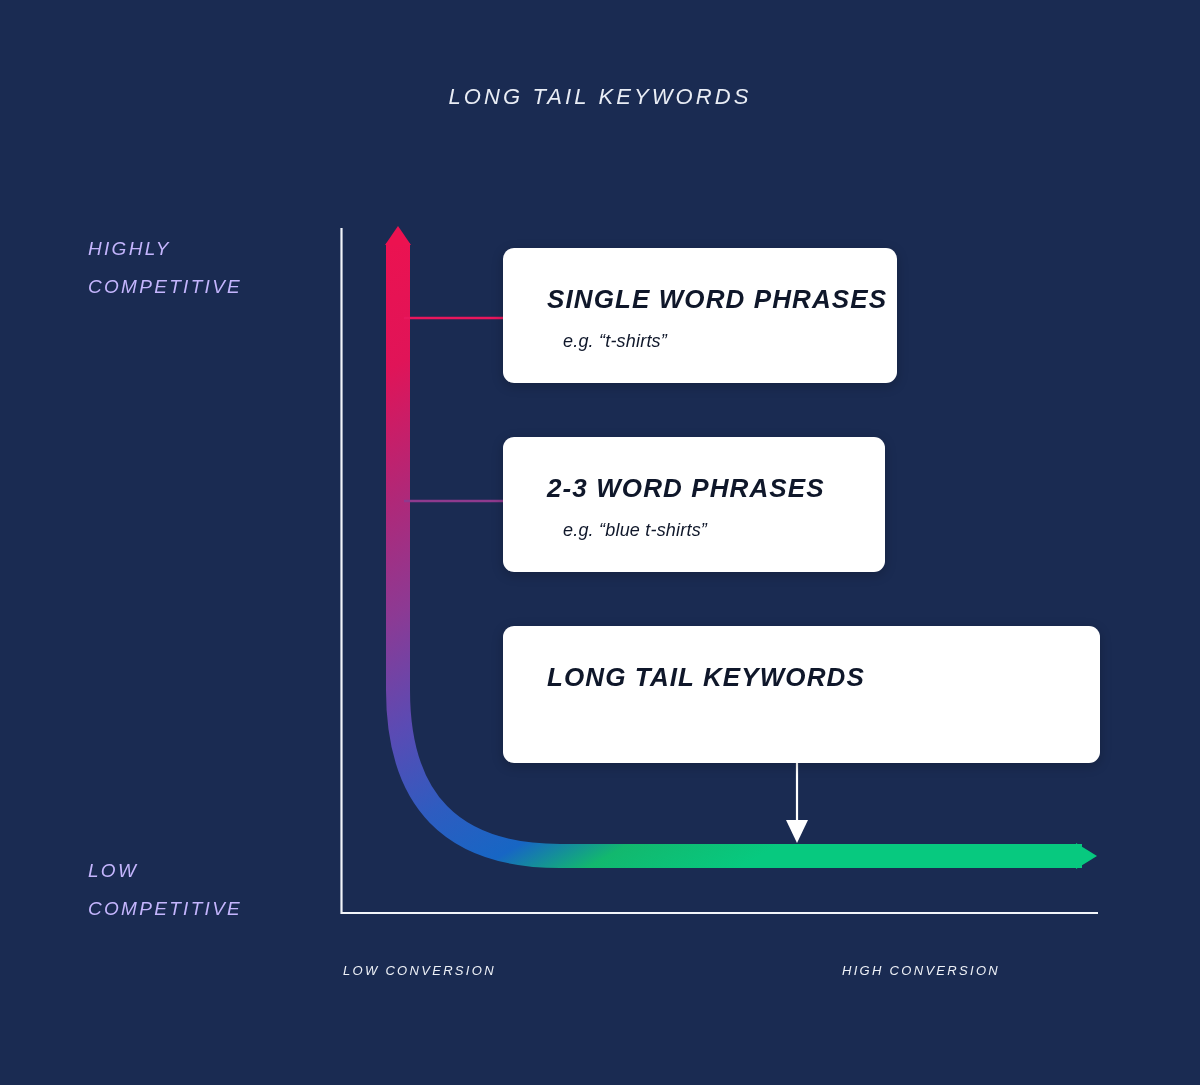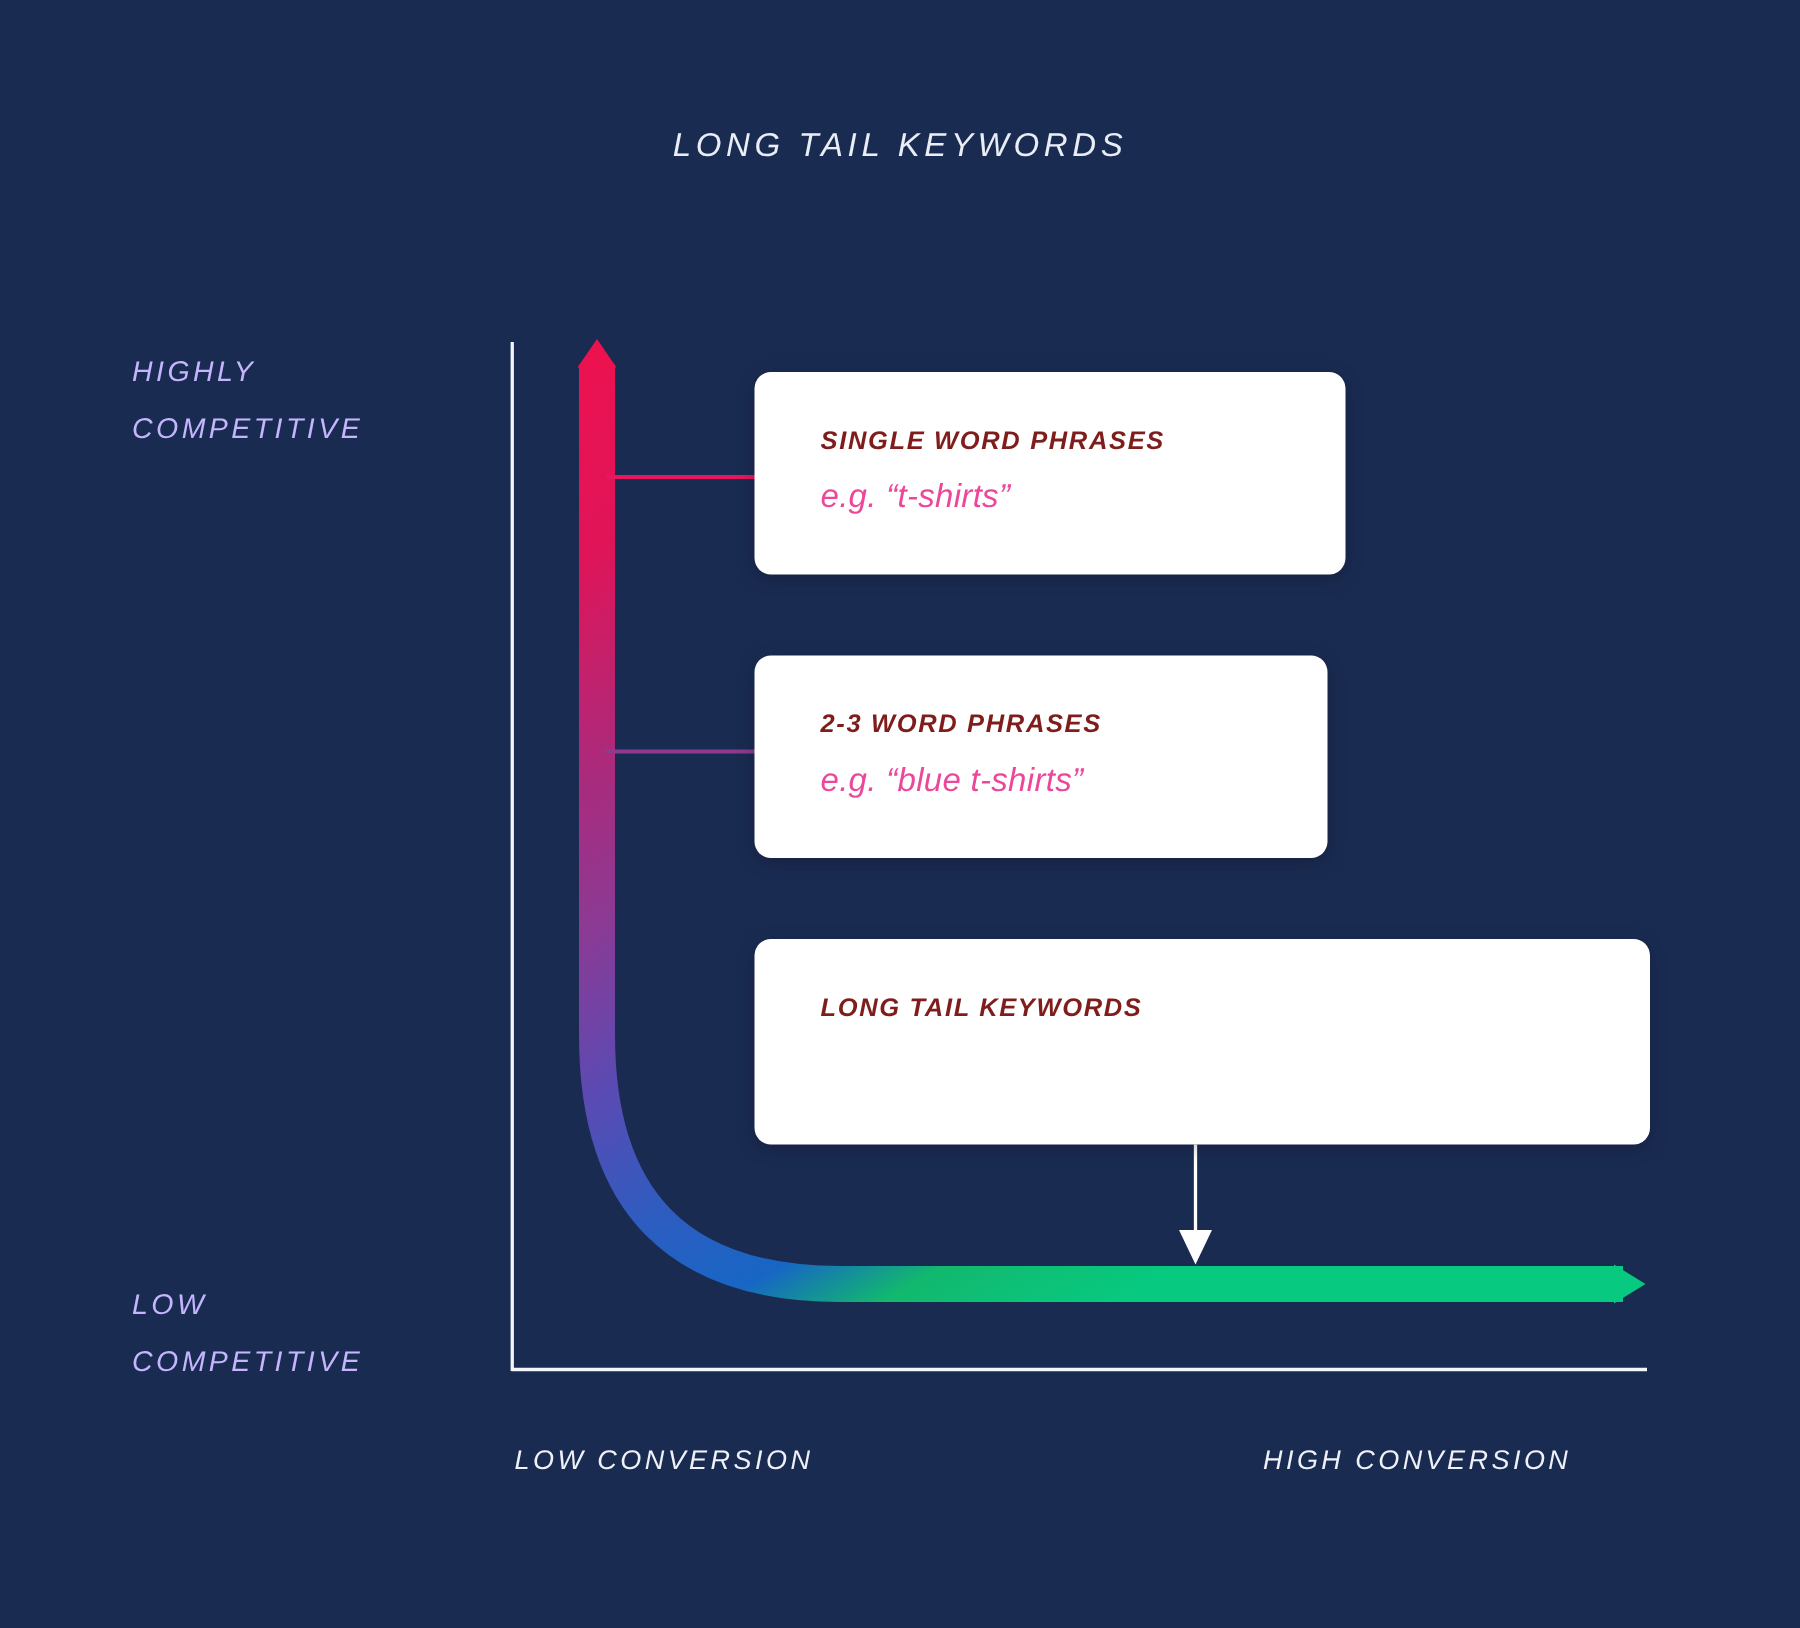--- a/index.html
+++ b/index.html
@@ -43,21 +43,21 @@
     line-height: 38px;
     font-weight: 400;
     white-space: pre-line;
   }
   .axis-label-top-left  { left: 88px; top: 230px; }
   .axis-label-bot-left  { left: 88px; top: 852px; }
 
   .axis-label-x {
     position: absolute;
     color: #eef1f7;
-    font-size: 18px;
+    font-size: 13px;
     letter-spacing: 2.3px;
     font-weight: 400;
     top: 963px;
   }
   .axis-label-x-low  { left: 343px; }
   .axis-label-x-high { left: 842px; }
 
   
   #graphic {
     position: absolute;
@@ -75,32 +75,32 @@
     box-shadow: 0 3px 12px rgba(0,0,0,0.22);
     box-sizing: border-box;
     padding-left: 44px;
     padding-top: 36px;
   }
   .card-1 { left: 503px; top: 248px;  width: 394px; height: 135px; }
   .card-2 { left: 503px; top: 437px;  width: 382px; height: 135px; }
   .card-3 { left: 503px; top: 626px;  width: 597px; height: 137px; }
 
   .card-title {
-    color: #7f1d1d;
-    font-size: 17px;
+    color: #0f172a;
+    font-size: 26px;
     font-weight: bold;
     letter-spacing: 1.1px;
     margin: 0 0 14px 0;
   }
   .card-example {
-    color: #ec4899;
-    font-size: 22px;
+    color: #0f172a;
+    font-size: 18px;
     font-weight: 400;
     letter-spacing: 0.2px;
-    margin: 0;
+    margin: 16px;
   }
 </style>
 </head>
 <body>
 
 <div id="stage">
 
   <div class="page-title">LONG TAIL KEYWORDS</div>
 
   <div class="axis-label axis-label-top-left">HIGHLY

